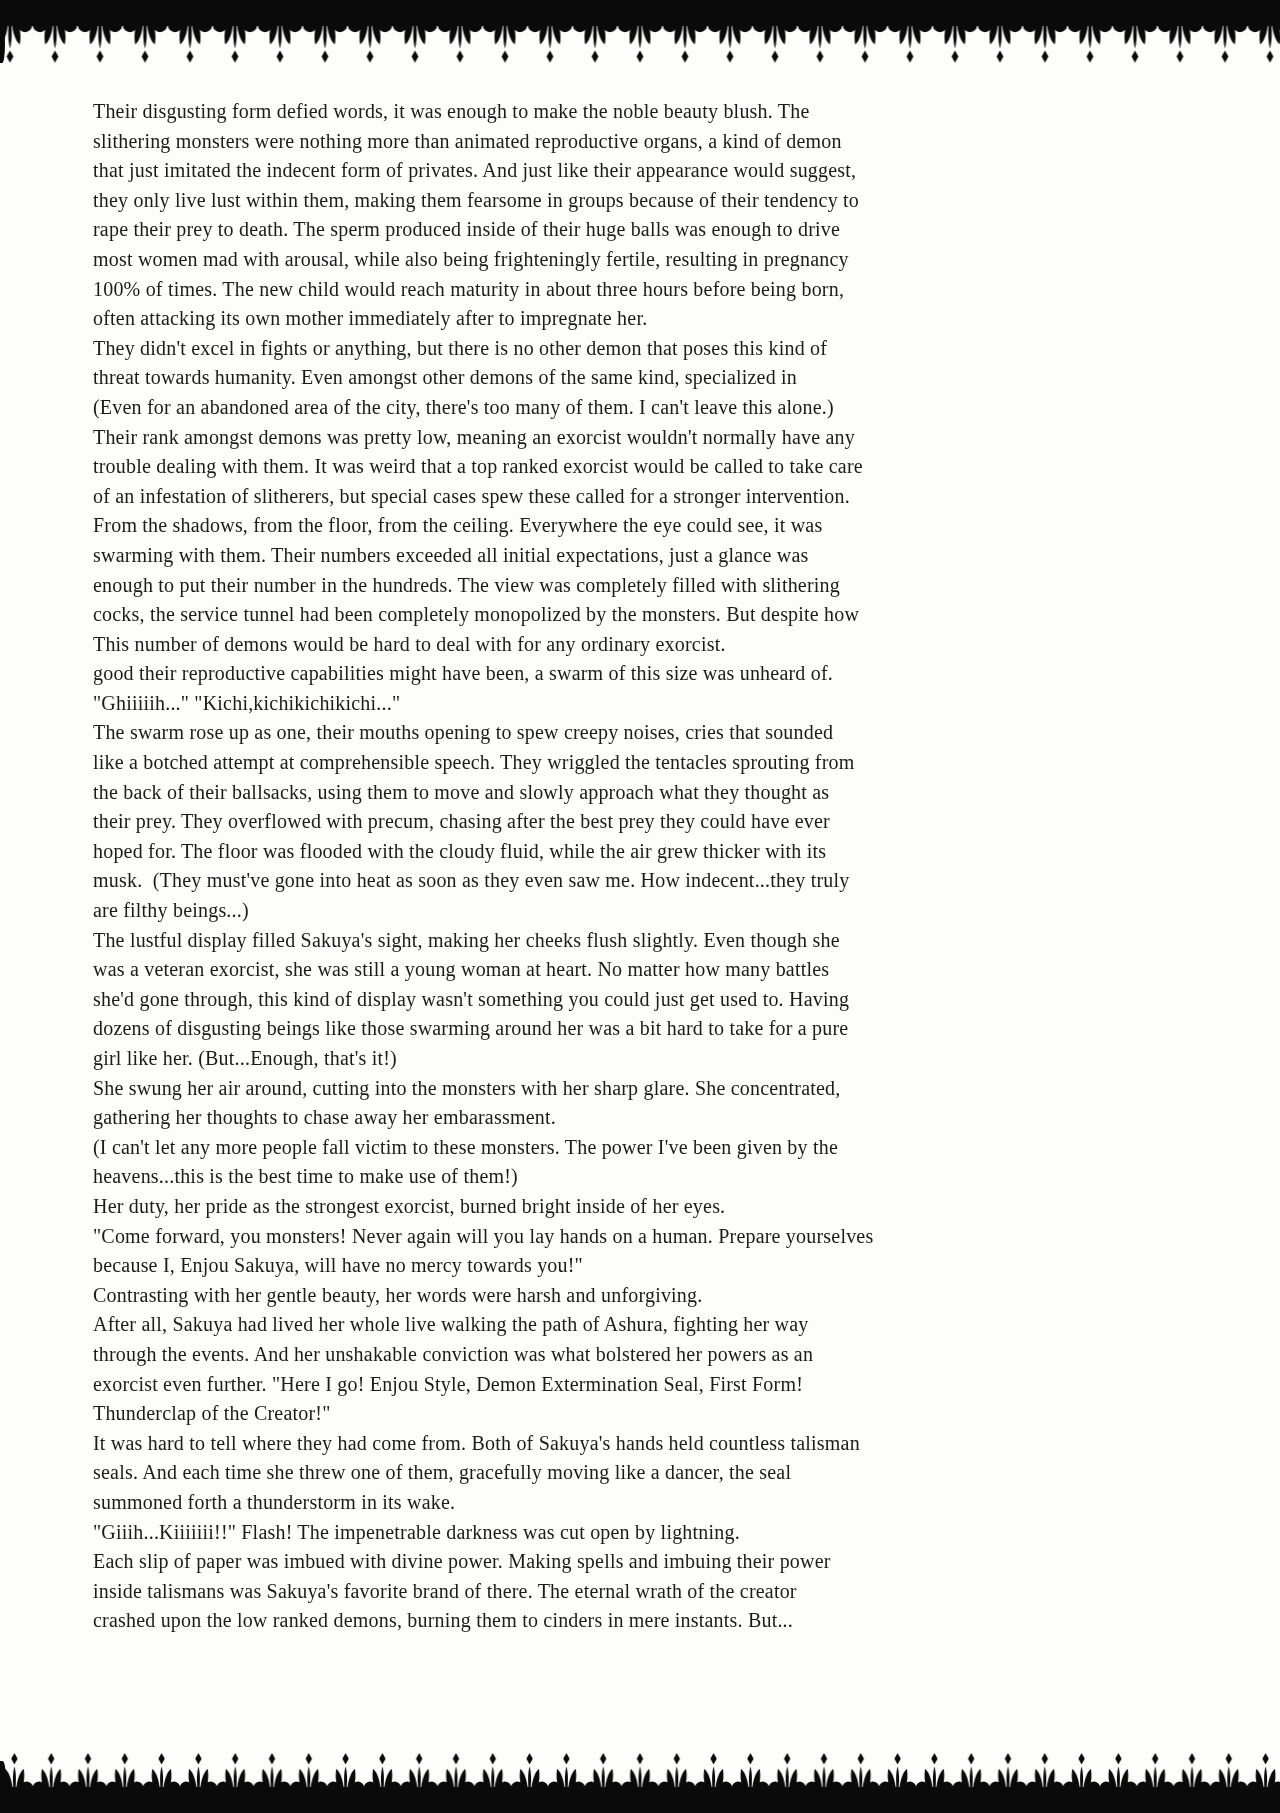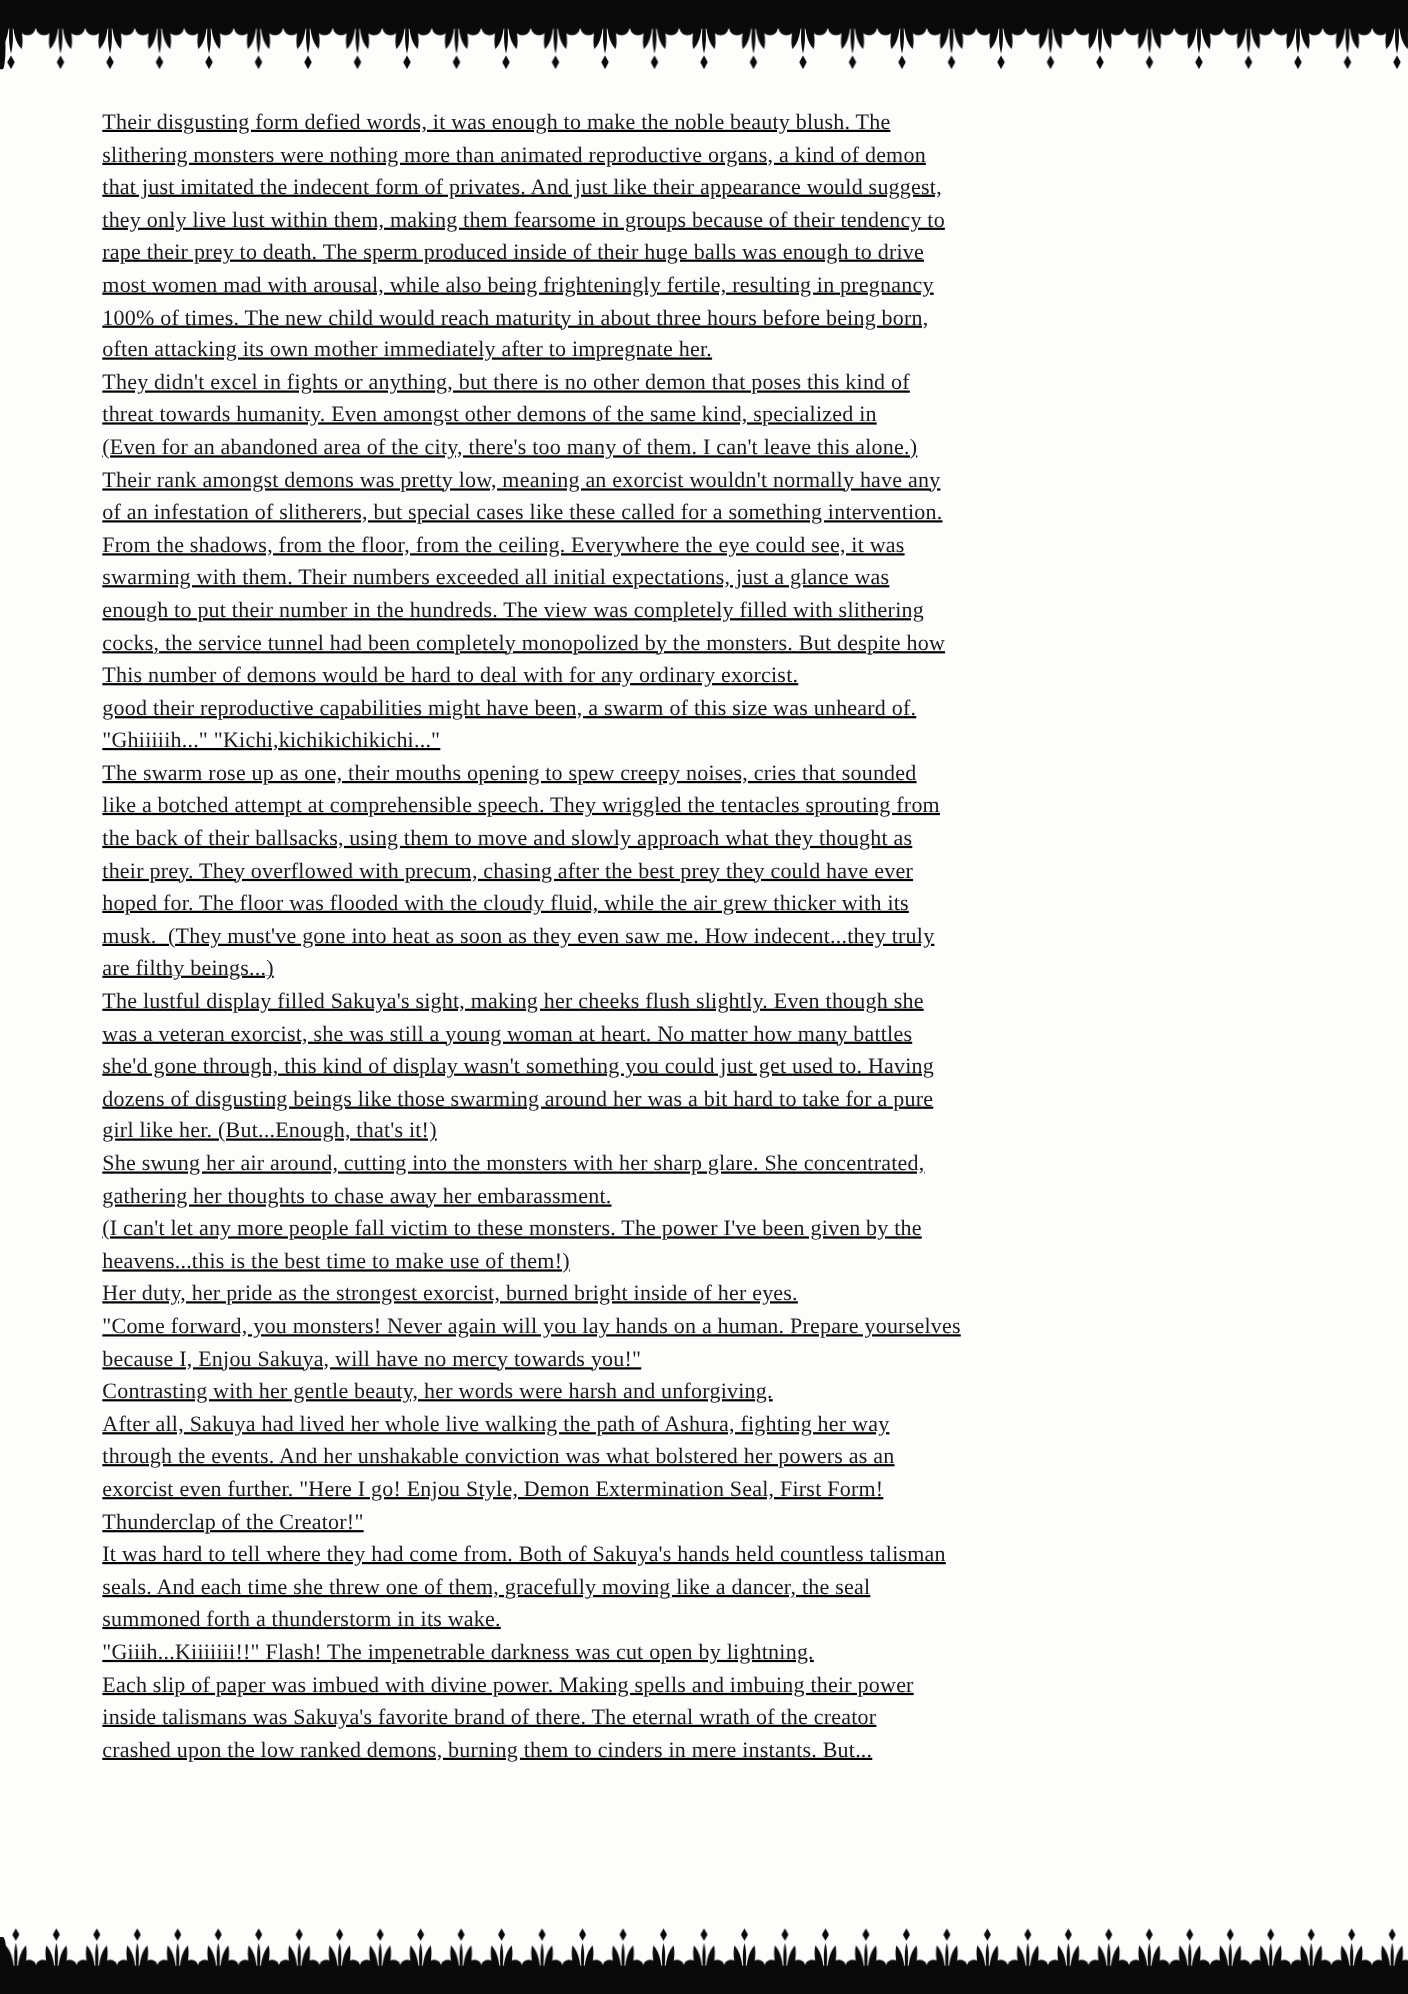--- a/index.html
+++ b/index.html
@@ -21,21 +21,20 @@
     height: 66px;
     display: block;
   }
   .border-band.top { top: 0; }
   .border-band.bottom { bottom: 0; }
   .text-block {
     position: absolute;
     top: 97px;
     left: 93px;
     width: 945px;
-    text-decoration: underline;
   }
   .line {
     font-size: 20px;
     line-height: 29.6px;
     letter-spacing: 0.2px;
     white-space: pre;
     color: #1b1b1b;
   }
   .artifact {
     position: absolute;
@@ -84,21 +83,22 @@
       <div class="line">that just imitated the indecent form of privates. And just like their appearance would suggest,</div>
       <div class="line">they only live lust within them, making them fearsome in groups because of their tendency to</div>
       <div class="line">rape their prey to death. The sperm produced inside of their huge balls was enough to drive</div>
       <div class="line">most women mad with arousal, while also being frighteningly fertile, resulting in pregnancy</div>
       <div class="line">100% of times. The new child would reach maturity in about three hours before being born,</div>
       <div class="line">often attacking its own mother immediately after to impregnate her.</div>
       <div class="line">They didn't excel in fights or anything, but there is no other demon that poses this kind of</div>
       <div class="line">threat towards humanity. Even amongst other demons of the same kind, specialized in</div>
       <div class="line">(Even for an abandoned area of the city, there's too many of them. I can't leave this alone.)</div>
       <div class="line">Their rank amongst demons was pretty low, meaning an exorcist wouldn't normally have any</div>
-      <div class="line">of an infestation of slitherers, but special cases like these called for a something intervention.</div>
+      <div class="line">trouble dealing with them. It was weird that a top ranked exorcist would be called to take care</div>
+      <div class="line">of an infestation of slitherers, but special cases spew these called for a stronger intervention.</div>
       <div class="line">From the shadows, from the floor, from the ceiling. Everywhere the eye could see, it was</div>
       <div class="line">swarming with them. Their numbers exceeded all initial expectations, just a glance was</div>
       <div class="line">enough to put their number in the hundreds. The view was completely filled with slithering</div>
       <div class="line">cocks, the service tunnel had been completely monopolized by the monsters. But despite how</div>
       <div class="line">This number of demons would be hard to deal with for any ordinary exorcist.</div>
       <div class="line">good their reproductive capabilities might have been, a swarm of this size was unheard of.</div>
       <div class="line">"Ghiiiiih..." "Kichi,kichikichikichi..."</div>
       <div class="line">The swarm rose up as one, their mouths opening to spew creepy noises, cries that sounded</div>
       <div class="line">like a botched attempt at comprehensible speech. They wriggled the tentacles sprouting from</div>
       <div class="line">the back of their ballsacks, using them to move and slowly approach what they thought as</div>

